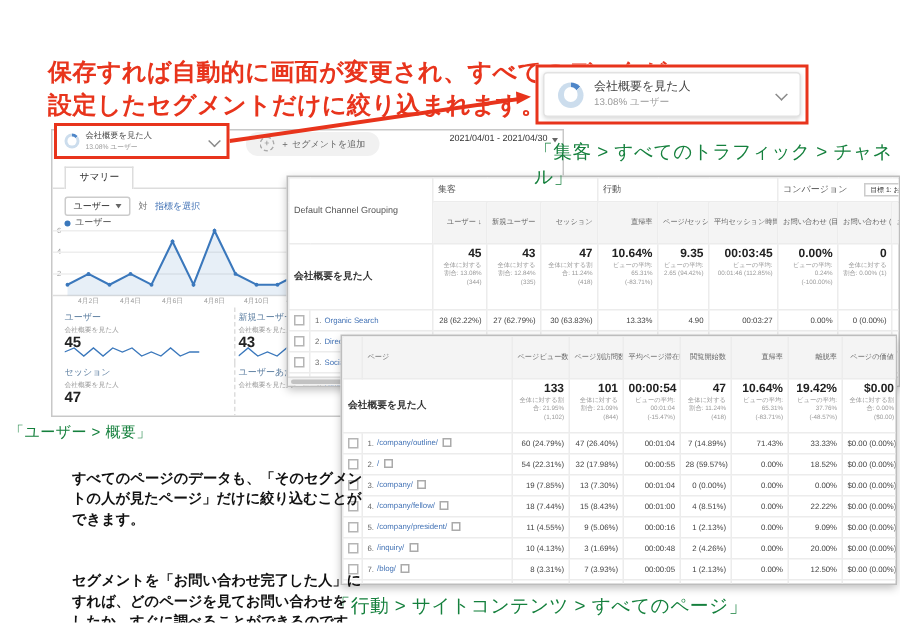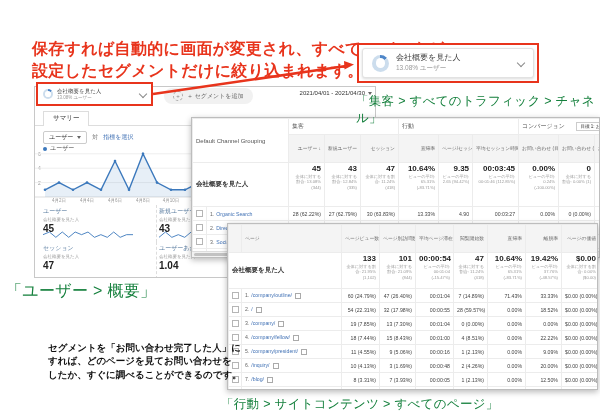--- a/index.html
+++ b/index.html
@@ -5,21 +5,21 @@
   :root{ --red:#e8341c; --link:#4272b5; --chart:#3b78bc; --fill:#e9f1f8; }
   html,body{margin:0;padding:0;}
   body{width:600px;height:415px;position:relative;overflow:hidden;background:#fff;
        font-family:"Liberation Sans","DejaVu Sans",sans-serif;}
   .abs{position:absolute;}
   .pre{white-space:pre-line;}
   
   .red-note{left:32px;top:38px;font-size:16px;font-weight:bold;color:var(--red);line-height:1.4;letter-spacing:.3px;z-index:40;}
   .caption{font-weight:normal;color:#15803d;letter-spacing:.3px;z-index:35;}
   .cap-channel{left:356px;top:93px;font-size:12.5px;}
-  .cap-user{left:6px;top:281px;font-size:16px;}
+  .cap-user{left:6px;top:281px;font-size:10px;}
   .cap-pages{left:221px;top:396px;font-size:12.5px;}
   .notes{left:48px;top:313px;width:200px;font-size:9.5px;font-weight:bold;color:#111;line-height:1.42;z-index:35;}
   .notes .p2{margin-top:28px;}
   
   .seg-box{left:357px;top:43px;width:182px;height:40px;border:2px solid var(--red);box-sizing:border-box;background:#fff;z-index:40;}
   .seg-card{position:absolute;inset:3px;border:1px solid #e2e2e2;border-radius:3px;box-shadow:0 1px 3px rgba(0,0,0,.15);
             display:flex;align-items:center;gap:7px;padding:0 9px;background:#fff;}
   .donut{border-radius:50%;background:conic-gradient(#4e86c8 0 13%,#ccdded 13% 100%);position:relative;flex:0 0 auto;}
   .donut::after{content:"";position:absolute;inset:22%;background:#fff;border-radius:50%;}
   .d18{width:17px;height:17px;} .d10{width:10px;height:10px;}
@@ -164,21 +164,20 @@
         </svg>
       </div>
       <div class="mcard">
         <div class="mlbl">セッション</div>
         <div class="mseg">会社概要を見た人</div>
         <div class="mval">47</div>
       </div>
       <div class="mcard">
         <div class="mlbl">ユーザーあたりのセッション数</div>
         <div class="mseg">会社概要を見た人</div>
-        <div class="mval">1.04</div>
       </div>
     </div>
 </div>
 
 <div class="abs chip-box">
   <span class="donut d10"></span>
   <span>
       <span class="chip-name" style="display:block">会社概要を見た人</span>
   <span class="chip-stat" style="display:block">13.08% ユーザー</span>
     </span>
@@ -206,20 +205,23 @@
 <svg class="abs overlay-svg" width="600" height="415">
   <line x1="153" y1="94" x2="346" y2="66" stroke="#e8341c" stroke-width="2.6"></line>
   <polygon points="354,64.5 344.5,69.5 344,61" fill="#e8341c"></polygon>
 </svg>
 
 <div class="abs caption cap-channel">「集客 &gt; すべてのトラフィック &gt; チャネル」</div>
 <div class="abs caption cap-user">「ユーザー &gt; 概要」</div>
 <div class="abs caption cap-pages">「行動 &gt; サイトコンテンツ &gt; すべてのページ」</div>
 
 <div class="abs notes">
+  <div class="pre">すべてのページのデータも、「そのセグメン
+トの人が見たページ」だけに絞り込むことが
+できます。</div>
   <div class="pre p2">セグメントを「お問い合わせ完了した人」に
 すれば、どのページを見てお問い合わせを
 したか、すぐに調べることができるのです。</div>
 </div>
 
 <div class="abs shadowbox channel-wrap">
   <table class="ga" id="channel-table" style="width:438px">
       <colgroup>
         <col style="width: 14px;">
         <col style="width: 82px;">

